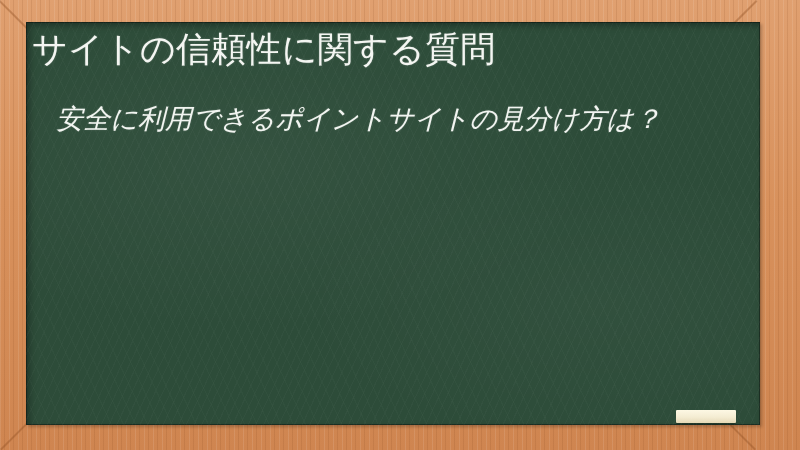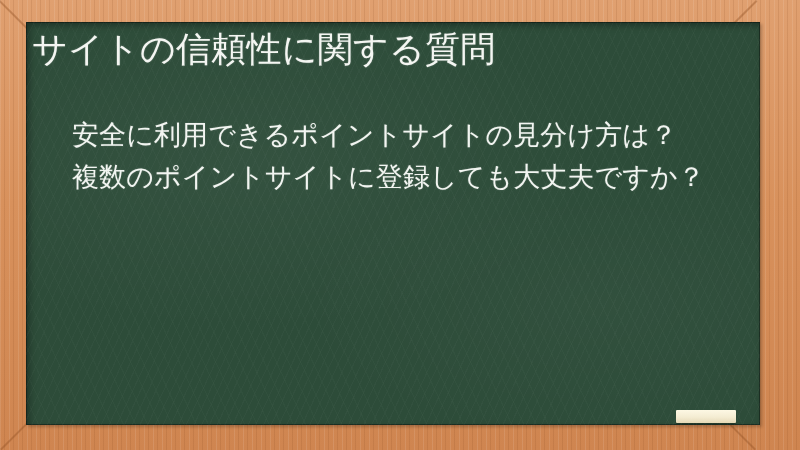--- a/index.html
+++ b/index.html
@@ -94,23 +94,24 @@
     font-weight: 400;
     text-shadow: 0 0 2px rgba(255, 255, 255, 0.25);
     white-space: nowrap;
   }
 
   .question-list {
     position: absolute;
     left: 30px;
     top: 78px;
     width: 700px;
-    margin: 16px;
+    margin: 0;
     padding: 0;
     list-style: none;
+    font-style: italic;
   }
 
   .question-item {
     color: #f2f5f1;
     font-size: 27px;
     line-height: 1.42;
     letter-spacing: 0.1px;
     margin: 0 0 4px 0;
     text-shadow: 0 0 2px rgba(255, 255, 255, 0.20);
   }
@@ -138,19 +139,18 @@
     <div class="seam seam-bl"></div>
     <div class="seam seam-br"></div>
   </div>
 
   <div class="board">
 
     <div class="board-title">サイトの信頼性に関する質問</div>
 
     <ul class="question-list">
       <li class="question-item">安全に利用できるポイントサイトの見分け方は？</li>
-      <li class="question-item">複数のポイントサイトに登録しても大丈夫ですか？</li>
     </ul>
 
     <div class="chalk-stick"></div>
   </div>
 
 </div>
 
 </body></html>

